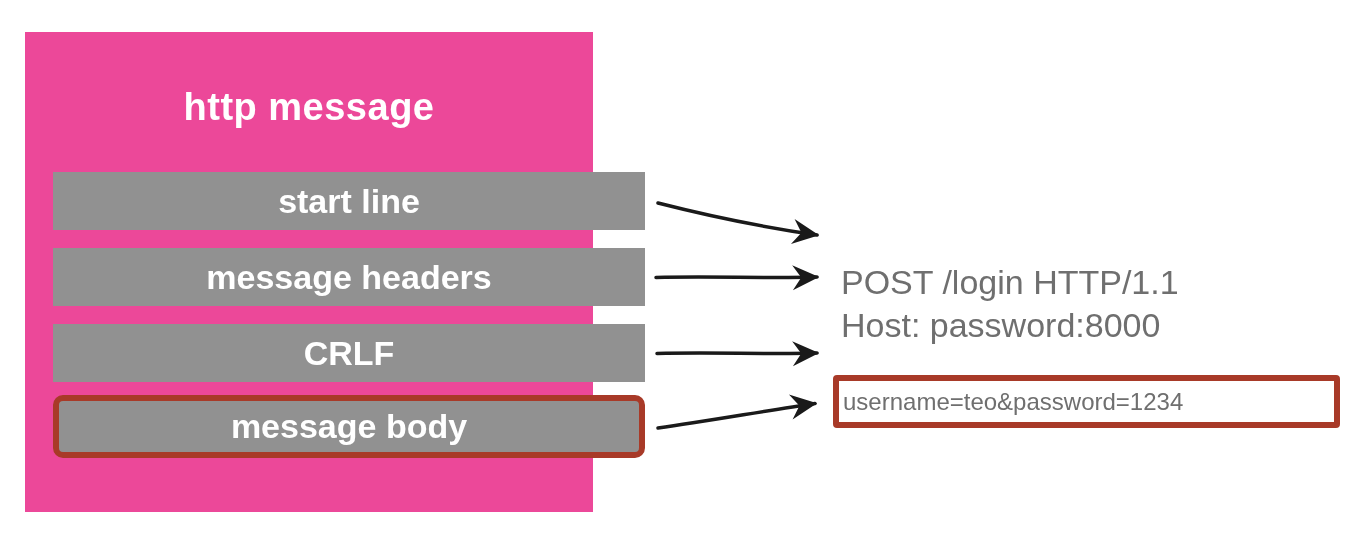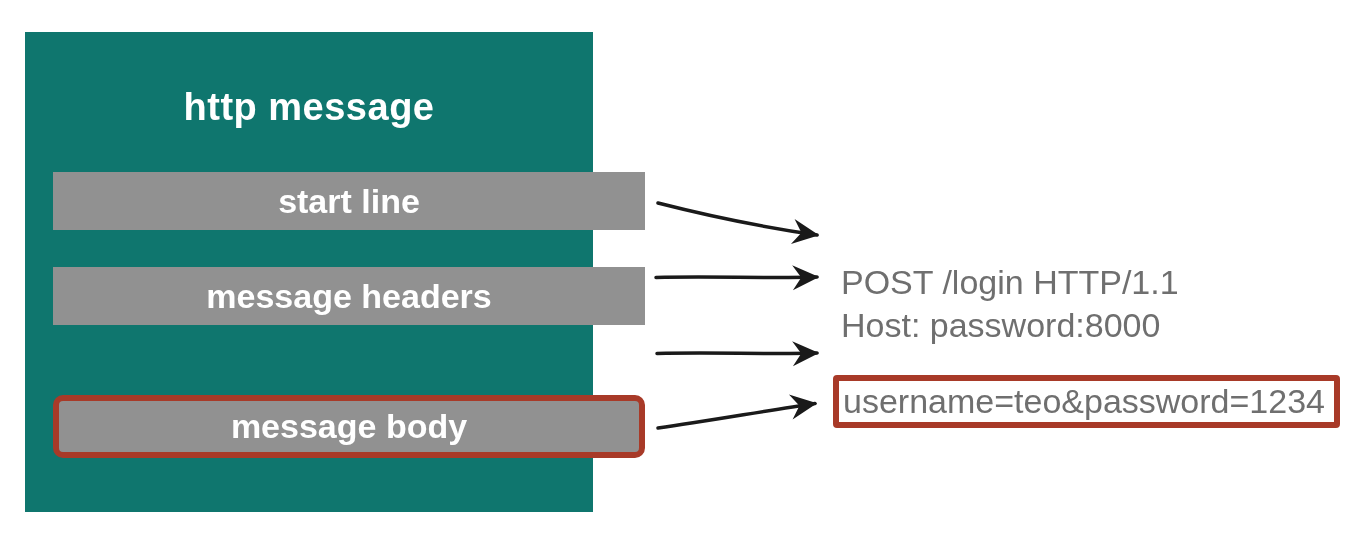--- a/index.html
+++ b/index.html
@@ -14,21 +14,21 @@
     height: 542px;
     background: #ffffff;
     overflow: hidden;
   }
   .http-box {
     position: absolute;
     left: 25px;
     top: 32px;
     width: 568px;
     height: 480px;
-    background: #0f766e;
+    background: #ec4899;
   }
   .box-title {
     position: absolute;
     left: 0;
     right: 0;
     top: 52px;
     text-align: center;
     color: #ffffff;
     font-size: 38px;
     font-weight: bold;
@@ -43,21 +43,21 @@
     background: #919191;
     display: flex;
     align-items: center;
     justify-content: center;
     color: #ffffff;
     font-size: 34px;
     font-weight: bold;
     box-sizing: border-box;
   }
   .bar-1 { top: 140px; }
-  .bar-2 { top: 216px; margin-top: 19px; }
+  .bar-2 { top: 216px; }
   .bar-3 { top: 292px; }
   .bar-4 {
     top: 363px;
     height: 63px;
     border: 6px solid #a83a28;
     border-radius: 10px;
   }
   .arrows {
     position: absolute;
     left: 0;
@@ -80,41 +80,44 @@
     top: 375px;
     width: 507px;
     height: 53px;
     border: 6px solid #a83a28;
     border-radius: 4px;
     box-sizing: border-box;
     display: flex;
     align-items: center;
     padding-left: 4px;
     color: #6f6f6f;
-    font-size: 34px;
+    font-size: 24px;
     white-space: nowrap;
     background: #ffffff;
   }
 </style>
 </head>
 <body>
 
 <div class="stage">
 
   <div class="http-box">
     <div class="box-title">http message</div>
 
     <div class="bar bar-1">
       <span>start line</span>
     </div>
 
     <div class="bar bar-2">
       <span>message headers</span>
     </div>
 
+    <div class="bar bar-3">
+      <span>CRLF</span>
+    </div>
 
     <div class="bar bar-4">
       <span>message body</span>
     </div>
   </div>
 
   <svg class="arrows" width="1358" height="542" viewBox="0 0 1358 542">
     <defs>
       <marker id="ah" markerWidth="8.5" markerHeight="8.5" refX="7.4" refY="4" orient="auto" markerUnits="strokeWidth">
         <path d="M0.4,0.4 L8,4 L0.4,7.6 L2.9,4 Z" fill="#1a1a1a"></path>

